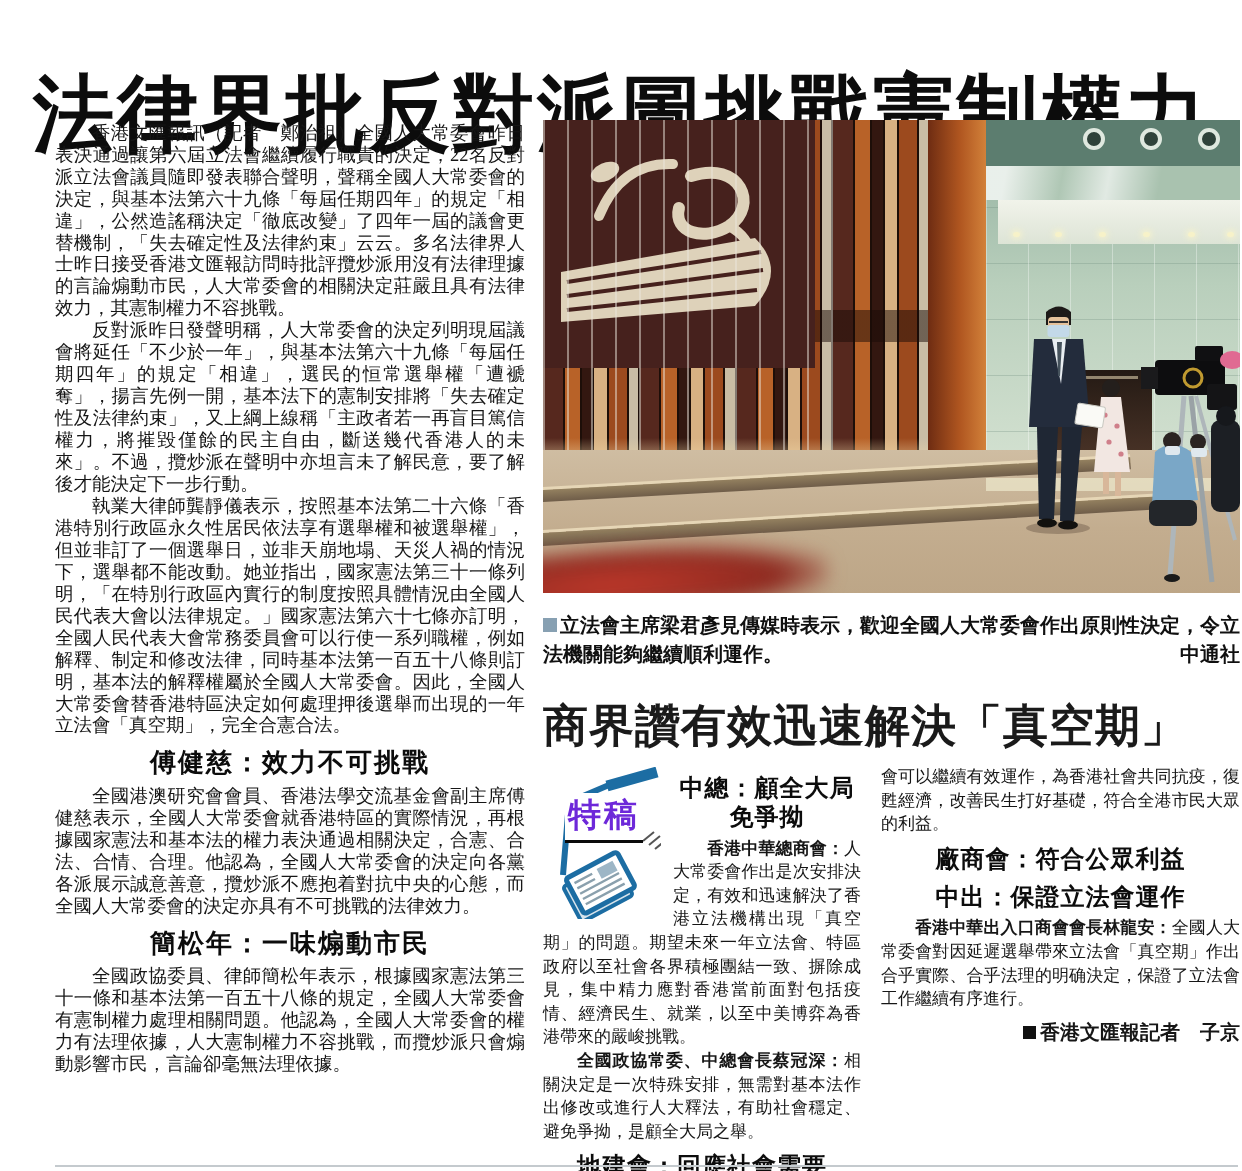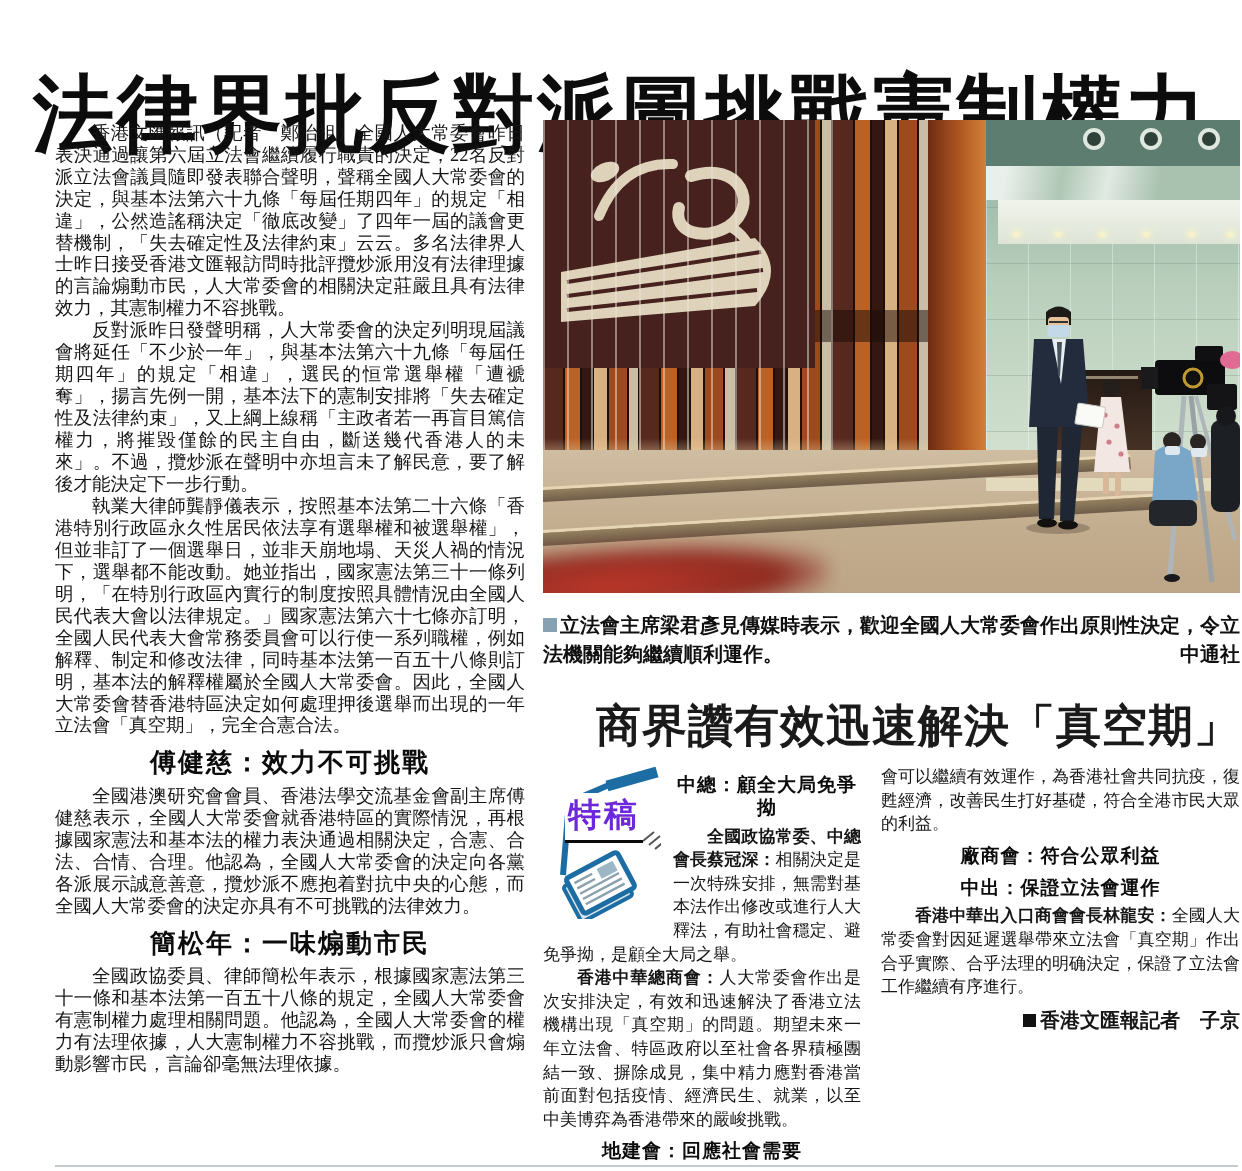--- a/index.html
+++ b/index.html
@@ -69,28 +69,28 @@
   .redblur{position:absolute;left:-25px;top:424px;width:310px;height:62px;filter:blur(9px);
     background:radial-gradient(ellipse at 30% 60%,#c0392b,#8e2a20 55%,transparent 78%);transform:rotate(-4deg);}
 
   
   .caption{margin-top:18px;font-family:"Liberation Sans","DejaVu Sans",sans-serif;font-weight:700;
     font-size:20px;line-height:29px;text-align:justify;color:#101010;}
   .cap-sq{display:inline-block;width:14px;height:14px;background:#87a0b2;margin-right:3px;}
   .credit{float:right;}
 
   
-  .feature-headline{margin-top:30px;text-align:right;font-family:"Liberation Sans","DejaVu Sans",sans-serif;
+  .feature-headline{margin-top:30px;text-align:left;font-family:"Liberation Sans","DejaVu Sans",sans-serif;
     font-weight:600;font-size:45px;line-height:1.2;letter-spacing:1px;color:#1a1a1a;white-space:nowrap;}
 
   
   .bcols{display:flex;gap:20px;margin-top:12px;}
   .bcol1{width:318px;}
   .bcol2{width:359px;}
-  .b-head{font-family:"Liberation Sans","DejaVu Sans",sans-serif;font-weight:800;font-size:19px;
+  .b-head{font-family:"Liberation Sans","DejaVu Sans",sans-serif;font-weight:800;font-size:24px;
     line-height:1.2;text-align:center;margin:9px 0 5px;letter-spacing:1px;color:#0c0c0c;}
   .b-para{font-size:17px;line-height:23.6px;text-align:justify;margin:0;text-indent:2em;}
   .b-para.cont{text-indent:0;}
   .b-lead{font-family:"Liberation Sans","DejaVu Sans",sans-serif;font-weight:700;}
   .byline{margin-top:8px;text-align:right;font-family:"Liberation Sans","DejaVu Sans",sans-serif;
     font-weight:700;font-size:20px;}
   .byline-sq{display:inline-block;width:13px;height:13px;background:#111;margin-right:4px;}
 
   
   .tegao{float:left;position:relative;width:118px;height:152px;margin:2px 12px 2px 0;}
@@ -260,22 +260,22 @@
           <g transform="rotate(-28 54 120)">
             <rect x="24" y="104" width="58" height="40" rx="3" fill="#d7e4ec" stroke="#1c6da3" stroke-width="4"></rect>
             <rect x="30" y="98" width="58" height="40" rx="3" fill="#ffffff" stroke="#1c6da3" stroke-width="5"></rect>
             <rect x="62" y="104" width="18" height="11" fill="#9db6c6"></rect>
             <path d="M36 106 h20 M36 112 h20 M36 118 h44 M36 124 h44 M36 130 h44" stroke="#8aa0ad" stroke-width="2.4" fill="none"></path>
           </g>
         </svg>
         <span class="tegao-label">特稿</span>
       </div>
       <h3 class="b-head">中總：顧全大局免爭拗</h3>
+      <p class="b-para"><span class="b-lead">香港中華總商會：</span><span>人大常委會作出是次安排決定，有效和迅速解決了香港立法機構出現「真空期」的問題。期望未來一年立法會、特區政府以至社會各界積極團結一致、摒除成見，集中精力應對香港當前面對包括疫情、經濟民生、就業，以至中美博弈為香港帶來的嚴峻挑戰。</span></p>
       <p class="b-para"><span class="b-lead">全國政協常委、中總會長蔡冠深：</span><span>相關決定是一次特殊安排，無需對基本法作出修改或進行人大釋法，有助社會穩定、避免爭拗，是顧全大局之舉。</span></p>
-      <p class="b-para"><span class="b-lead">香港中華總商會：</span><span>人大常委會作出是次安排決定，有效和迅速解決了香港立法機構出現「真空期」的問題。期望未來一年立法會、特區政府以至社會各界積極團結一致、摒除成見，集中精力應對香港當前面對包括疫情、經濟民生、就業，以至中美博弈為香港帶來的嚴峻挑戰。</span></p>
       <h3 class="b-head">地建會：回應社會需要</h3>
 
     </div>
     <div class="bcol2">
       <p class="b-para cont"><span>會可以繼續有效運作，為香港社會共同抗疫，復甦經濟，改善民生打好基礎，符合全港市民大眾的利益。</span></p>
       <h3 class="b-head">廠商會：符合公眾利益</h3>
       <h3 class="b-head">中出：保證立法會運作</h3>
       <p class="b-para"><span class="b-lead">香港中華出入口商會會長林龍安：</span><span>全國人大常委會對因延遲選舉帶來立法會「真空期」作出合乎實際、合乎法理的明确決定，保證了立法會工作繼續有序進行。</span></p>
       <div class="byline"><span class="byline-sq"></span><span>香港文匯報記者　子京</span></div>
     </div>

